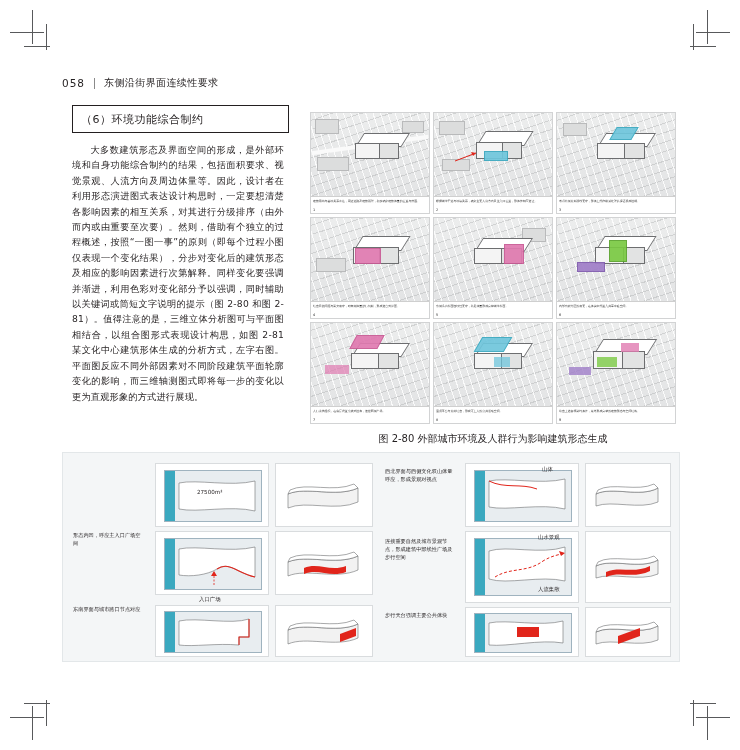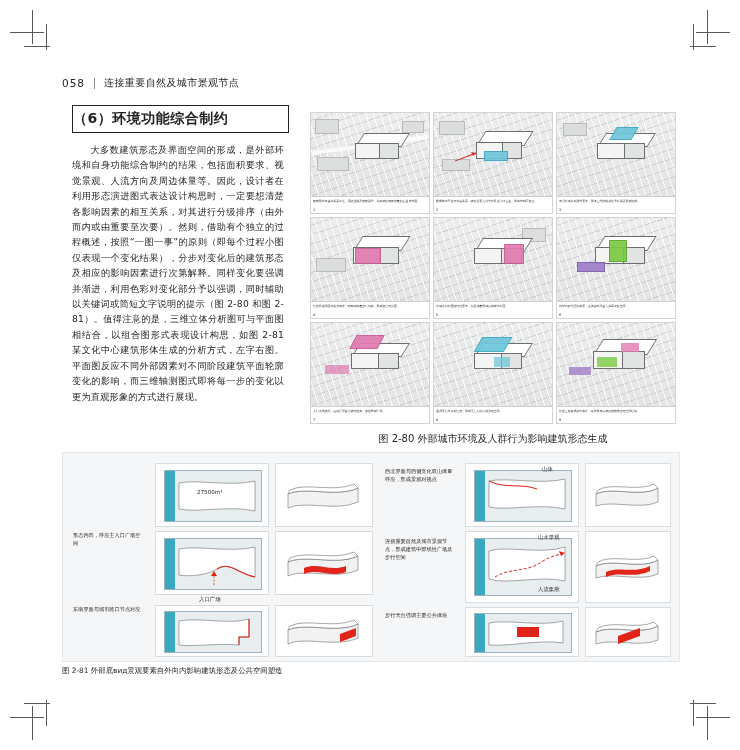--- a/index.html
+++ b/index.html
@@ -48,21 +48,21 @@
   .runhead .folio{font-size:10.5px;letter-spacing:1px;color:#231f20;}
   .runhead .bar{width:1px;height:11px;background:#8a8a8a;}
   .runhead .title{font-size:10px;color:#231f20;letter-spacing:.4px;}
 
   
   .heading{
     position:absolute;left:72px;top:105px;width:215px;height:26px;
     border:1px solid #231f20;
     display:flex;align-items:center;
   }
-  .heading span{font-size:14px;font-weight:bold;letter-spacing:.5px;}
+  .heading span{font-size:11px;font-weight:normal;margin-left:8px;letter-spacing:.5px;}
 
   
   .bodytext{
     position:absolute;left:72px;top:142px;width:212px;
     font-size:9.2px;line-height:15.4px;
     text-align:justify;
     text-justify:inter-character;
     letter-spacing:.2px;
     color:#231f20;
   }
@@ -144,21 +144,21 @@
   <div class="crop crop-br">
     <i class="h h1"></i>
       <i class="v v1"></i>
       <i class="h h2"></i>
       <i class="v v2"></i>
   </div>
 
   <div class="runhead">
     <div class="folio">058</div>
     <div class="bar"></div>
-    <div class="title">连接重要自然及城市景观节点</div>
+    <div class="title">东侧沿街界面连续性要求</div>
   </div>
 
   <div class="heading">
     <span>（6）环境功能综合制约</span>
   </div>
 
   <div class="bodytext">
     <p>大多数建筑形态及界面空间的形成，是外部环境和自身功能综合制约的结果，包括面积要求、视觉景观、人流方向及周边体量等。因此，设计者在利用形态演进图式表达设计构思时，一定要想清楚各影响因素的相互关系，对其进行分级排序（由外而内或由重要至次要）。然则，借助有个独立的过程概述，按照“一图一事”的原则（即每个过程小图仅表现一个变化结果），分步对变化后的建筑形态及相应的影响因素进行次第解释。同样变化要强调并渐进，利用色彩对变化部分予以强调，同时辅助以关键词或简短文字说明的提示（图 2-80 和图 2-81）。值得注意的是，三维立体分析图可与平面图相结合，以组合图形式表现设计构思，如图 2-81 某文化中心建筑形体生成的分析方式，左字右图。平面图反应不同外部因素对不同阶段建筑平面轮廓变化的影响，而三维轴测图式即将每一步的变化以更为直观形象的方式进行展现。</p>
   </div>
 
@@ -427,15 +427,14 @@
     <div class="panel" style="left:522px;top:154px;width:84px;height:48px;">
       <svg style="position:absolute;left:6px;top:8px;" width="72" height="34">
         <path d="M4 16 C20 8 48 20 66 10 L66 24 C48 32 20 22 4 28 Z" fill="#f2f2f2" stroke="#6d6e70" stroke-width=".6"></path>
         <path d="M4 16 C20 8 48 20 66 10 L62 6 C46 14 20 4 6 12 Z" fill="#ffffff" stroke="#6d6e70" stroke-width=".6"></path>
         <path d="M26 20 L48 12 L48 20 L26 28 Z" fill="#e1251b"></path>
       </svg>
     </div>
 
   </div>
 
-  <div class="cap81">图 2-81 外部底вид景观要素自外向内影响建筑形态及公共空间塑造</div>
 
 </div>
 
 </body></html>

